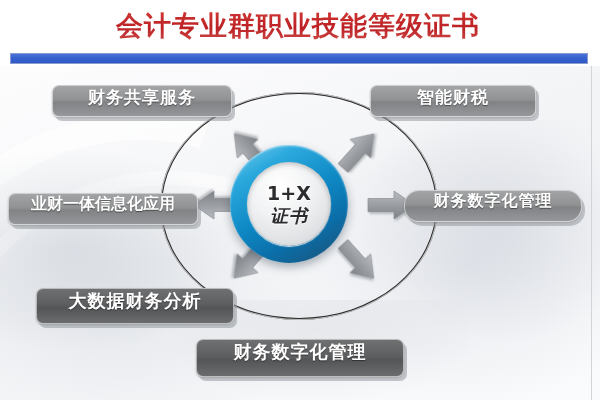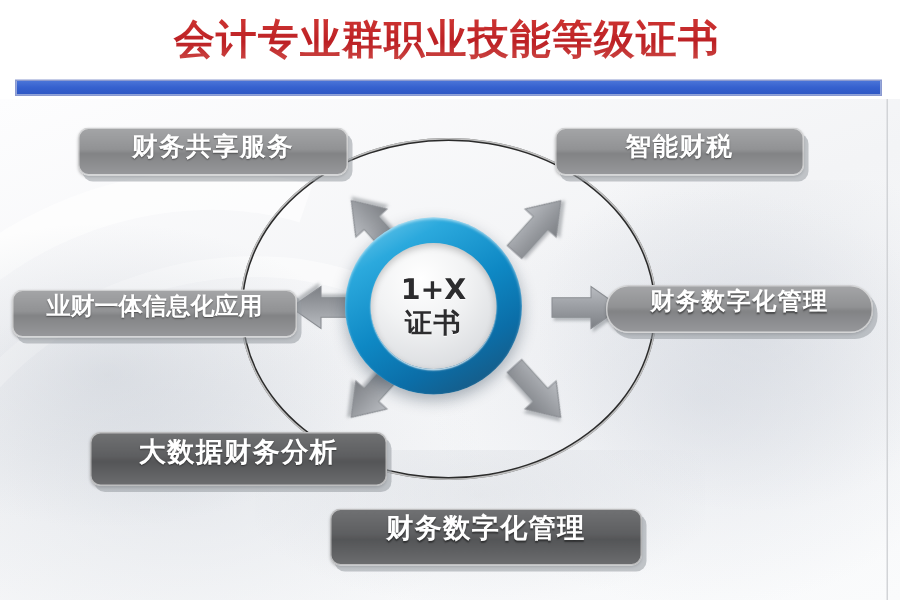--- a/index.html
+++ b/index.html
@@ -134,21 +134,21 @@
     align-items: center;
     justify-content: center;
     line-height: 1.18;
   }
   .hub-line {
     font-size: 19px;
     font-weight: bold;
     color: #2c2c2e;
     text-shadow: 0 1px 0 rgba(255,255,255,0.9);
   }
-  .hub-line.cjk { font-size: 18px; letter-spacing: 1px; }
+  .hub-line.cjk { font-size: 18px; letter-spacing: 1px; font-style: italic; }
 
   
   .arrows { position: absolute; left: 0; top: 0; width: 600px; height: 400px; pointer-events: none; }
 
   
   .plaque {
     position: absolute;
     display: flex;
     align-items: flex-start;
     justify-content: center;
@@ -160,21 +160,20 @@
     letter-spacing: 1px;
     text-shadow: 0 1px 1px rgba(0,0,0,0.45);
     border: 1px solid rgba(255,255,255,0.55);
     box-shadow: 3px 4px 0 rgba(150,154,160,0.55), 0 1px 2px rgba(0,0,0,0.25);
   }
   .plaque.light {
     background: linear-gradient(180deg, #a3a4a6 0%, #919294 45%, #828385 55%, #96979a 100%);
   }
   .plaque.dark {
     background: linear-gradient(180deg, #6f7072 0%, #5d5e60 45%, #545557 55%, #6b6c6e 100%);
-    margin-left: 24px;
   }
   .plaque .txt { display: block; }
 
   
   #p-top-left     { left: 52px;  top: 85px;  width: 180px; height: 32px; font-size: 17px; }
   #p-top-right    { left: 370px; top: 85px;  width: 166px; height: 32px; font-size: 17px; }
   #p-mid-left     { left: 8px;   top: 193px; width: 190px; height: 32px; font-size: 16px; letter-spacing: 0; }
   #p-mid-right    { left: 404px; top: 190px; width: 178px; height: 32px; font-size: 16px; border-radius: 15px; }
   #p-bot-left     { left: 36px;  top: 288px; width: 198px; height: 36px; font-size: 18px; }
   #p-bot-right    { left: 390px; top: 288px; width: 186px; height: 36px; font-size: 18px; }

